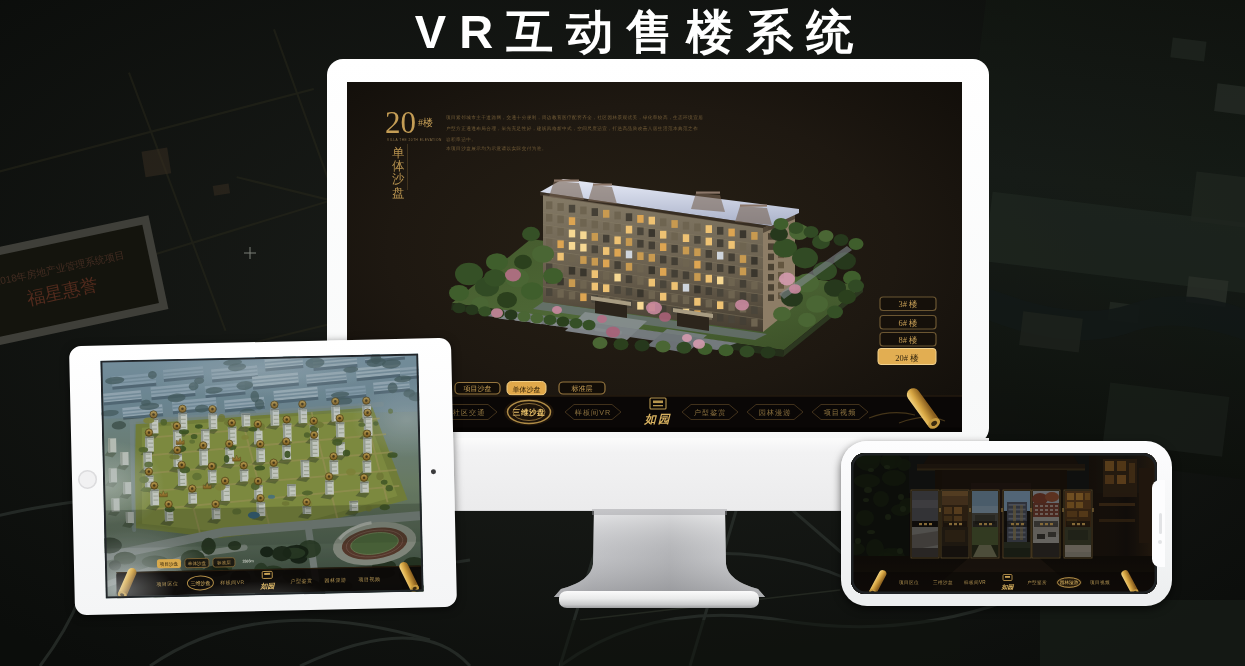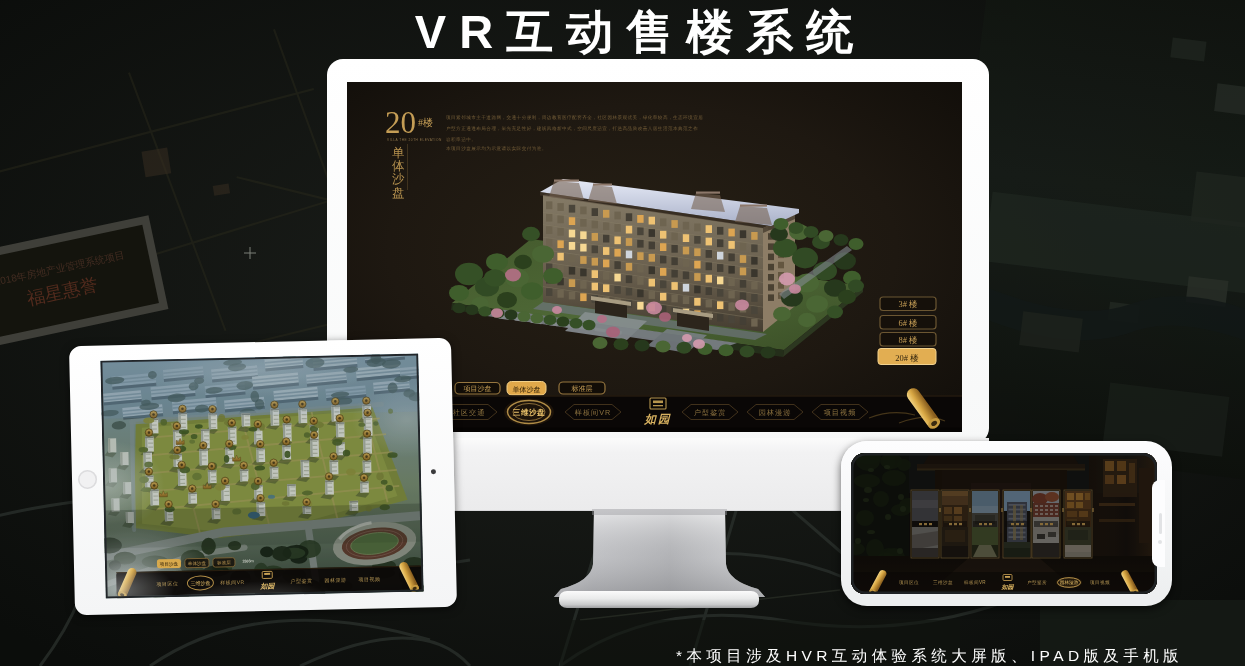--- a/index.html
+++ b/index.html
@@ -1532,15 +1532,14 @@
     <rect x="1.2" y="1.2" width="303.6" height="138.6" rx="13.5" fill="none" stroke="#1f2224" stroke-width="2.5"></rect>
   </svg>
 
   <div class="abs" style="right:7px;top:39px;width:13px;height:87px;background:#fdfdfe;border-radius:8px 0 0 8px;"></div>
 
   <div class="abs" style="right:10px;top:72px;width:3px;height:21px;border-radius:2px;background:#e2e3e5;"></div>
 
   <div class="abs" style="right:10px;top:99px;width:4px;height:4px;border-radius:50%;background:#e2e3e5;"></div>
 </div>
 
-<div class="abs" style="left:676px;top:646px;color:#fdfdfd;font-size:15.5px;letter-spacing:4.4px;">*本项目涉及HVR互动体验系统大屏版、IPAD版及手机版</div>
 
 </div>
 
 </body></html>

